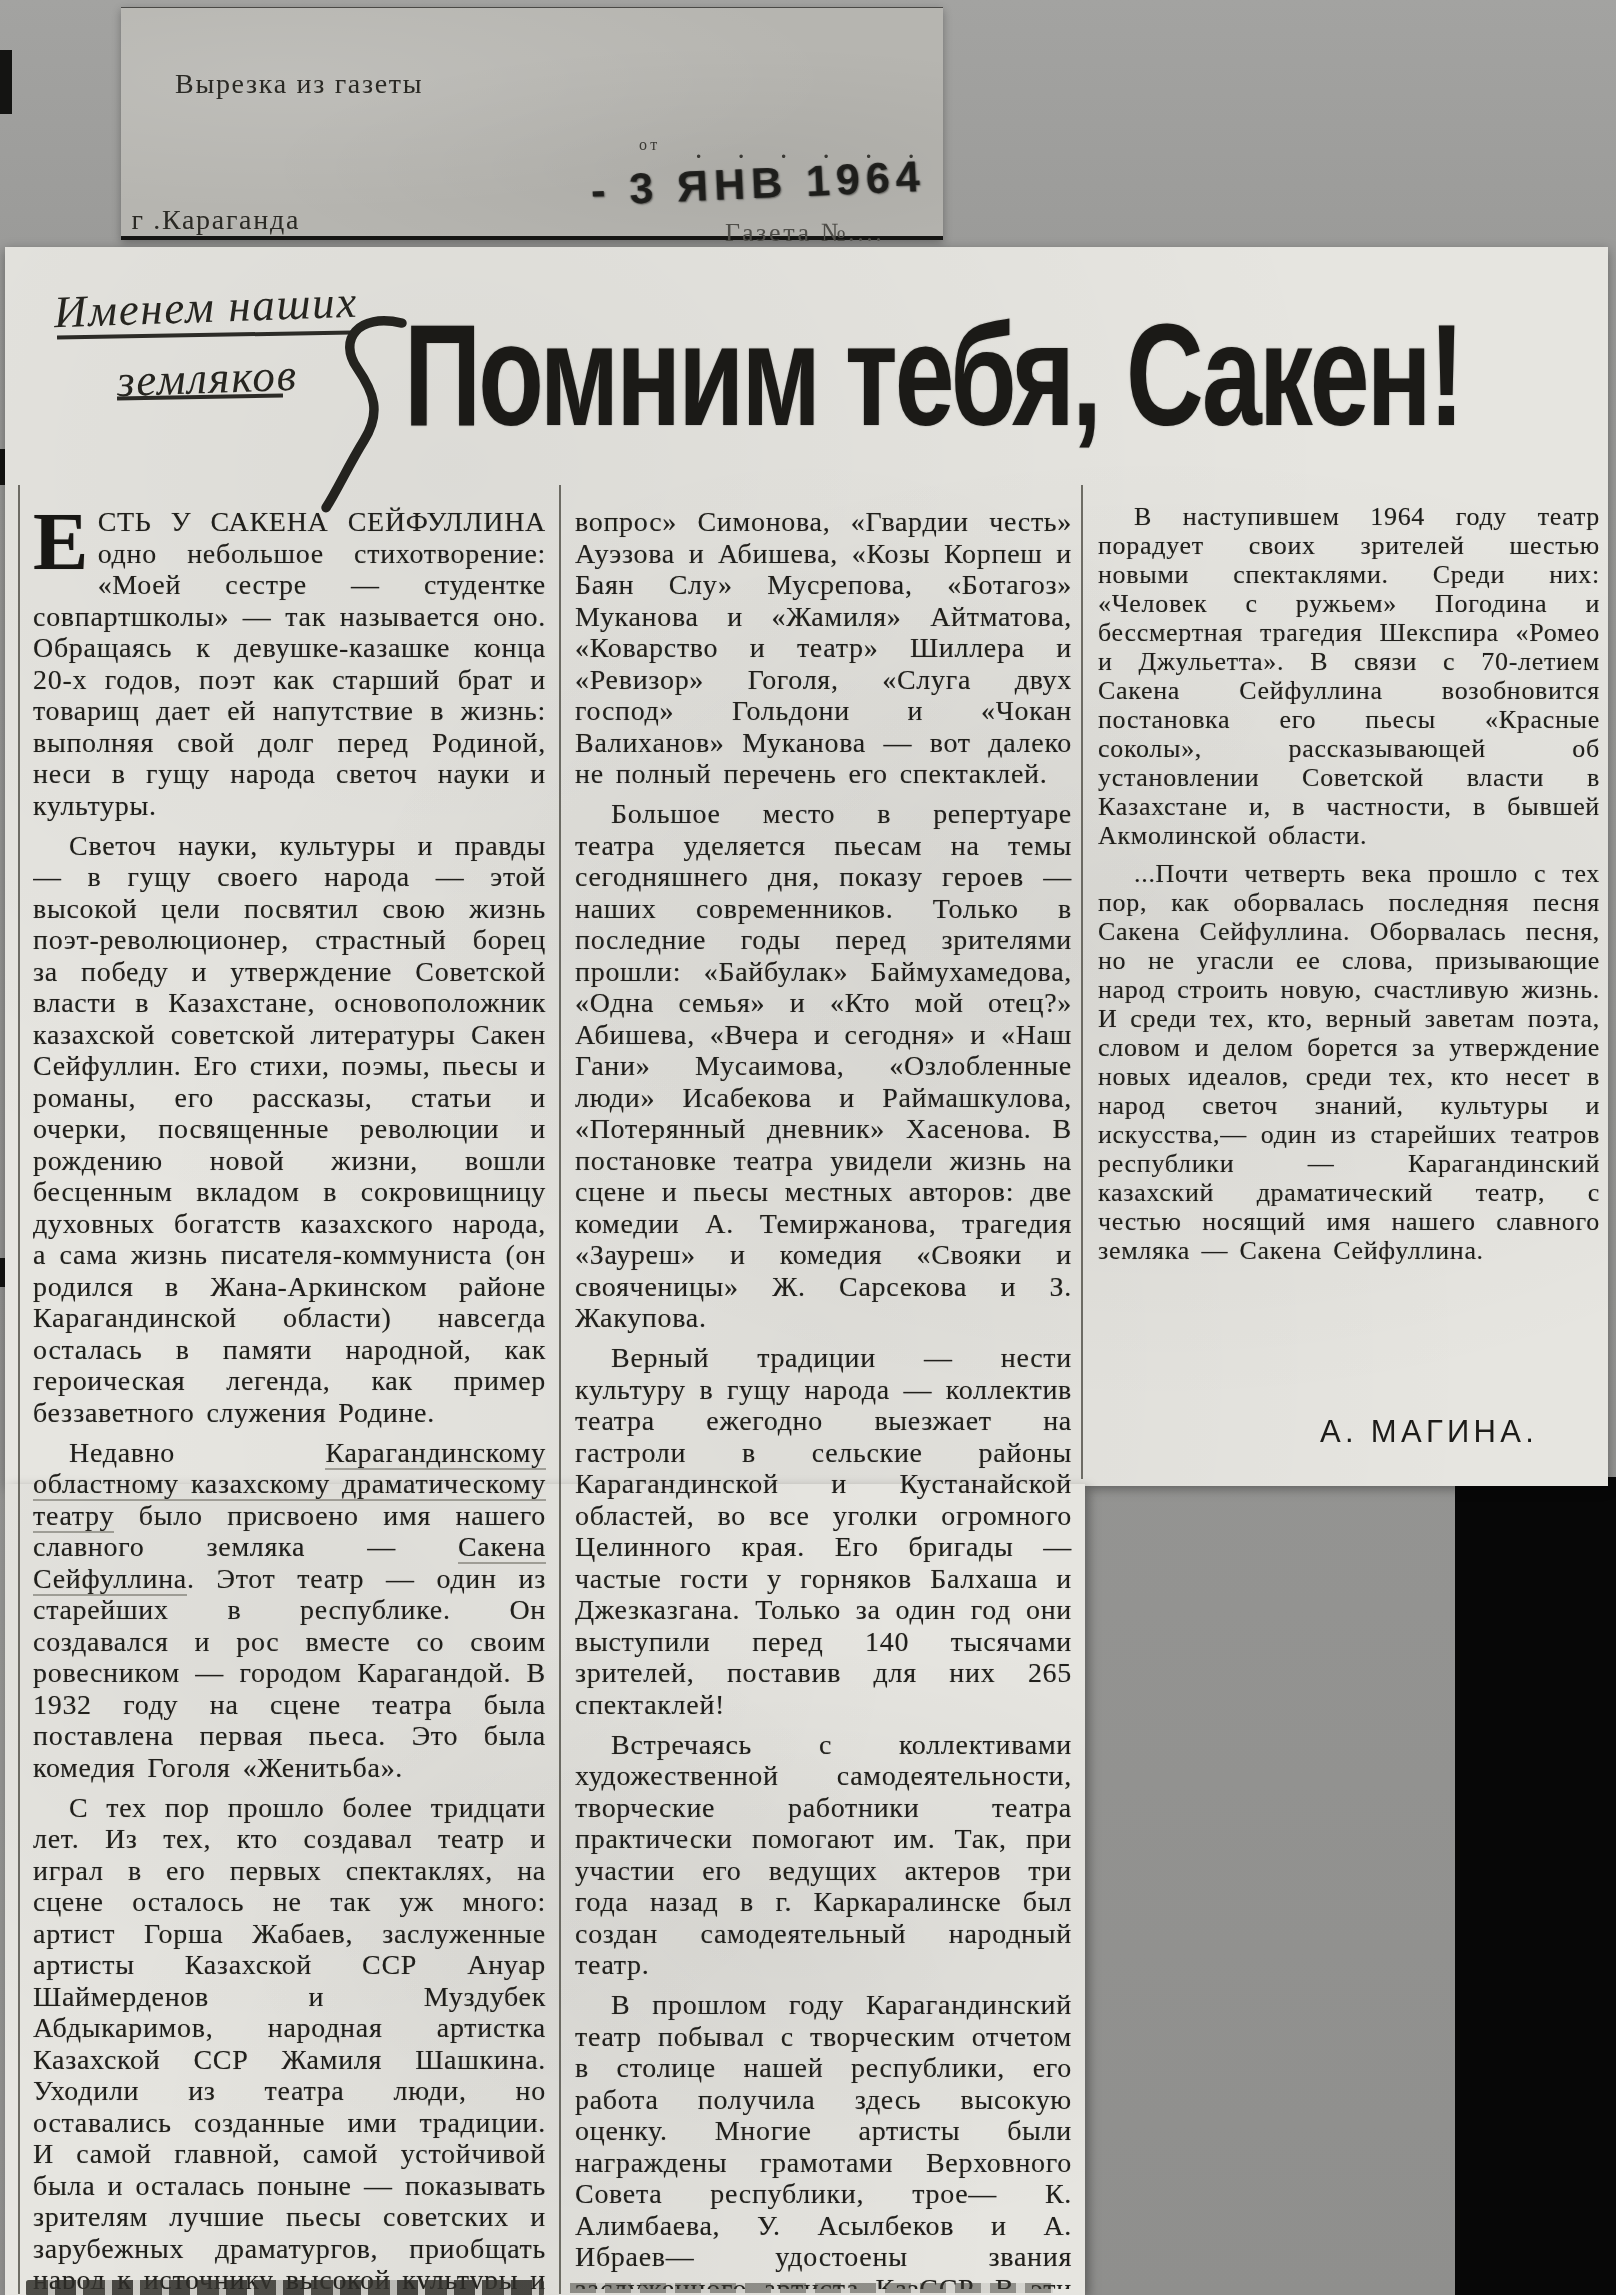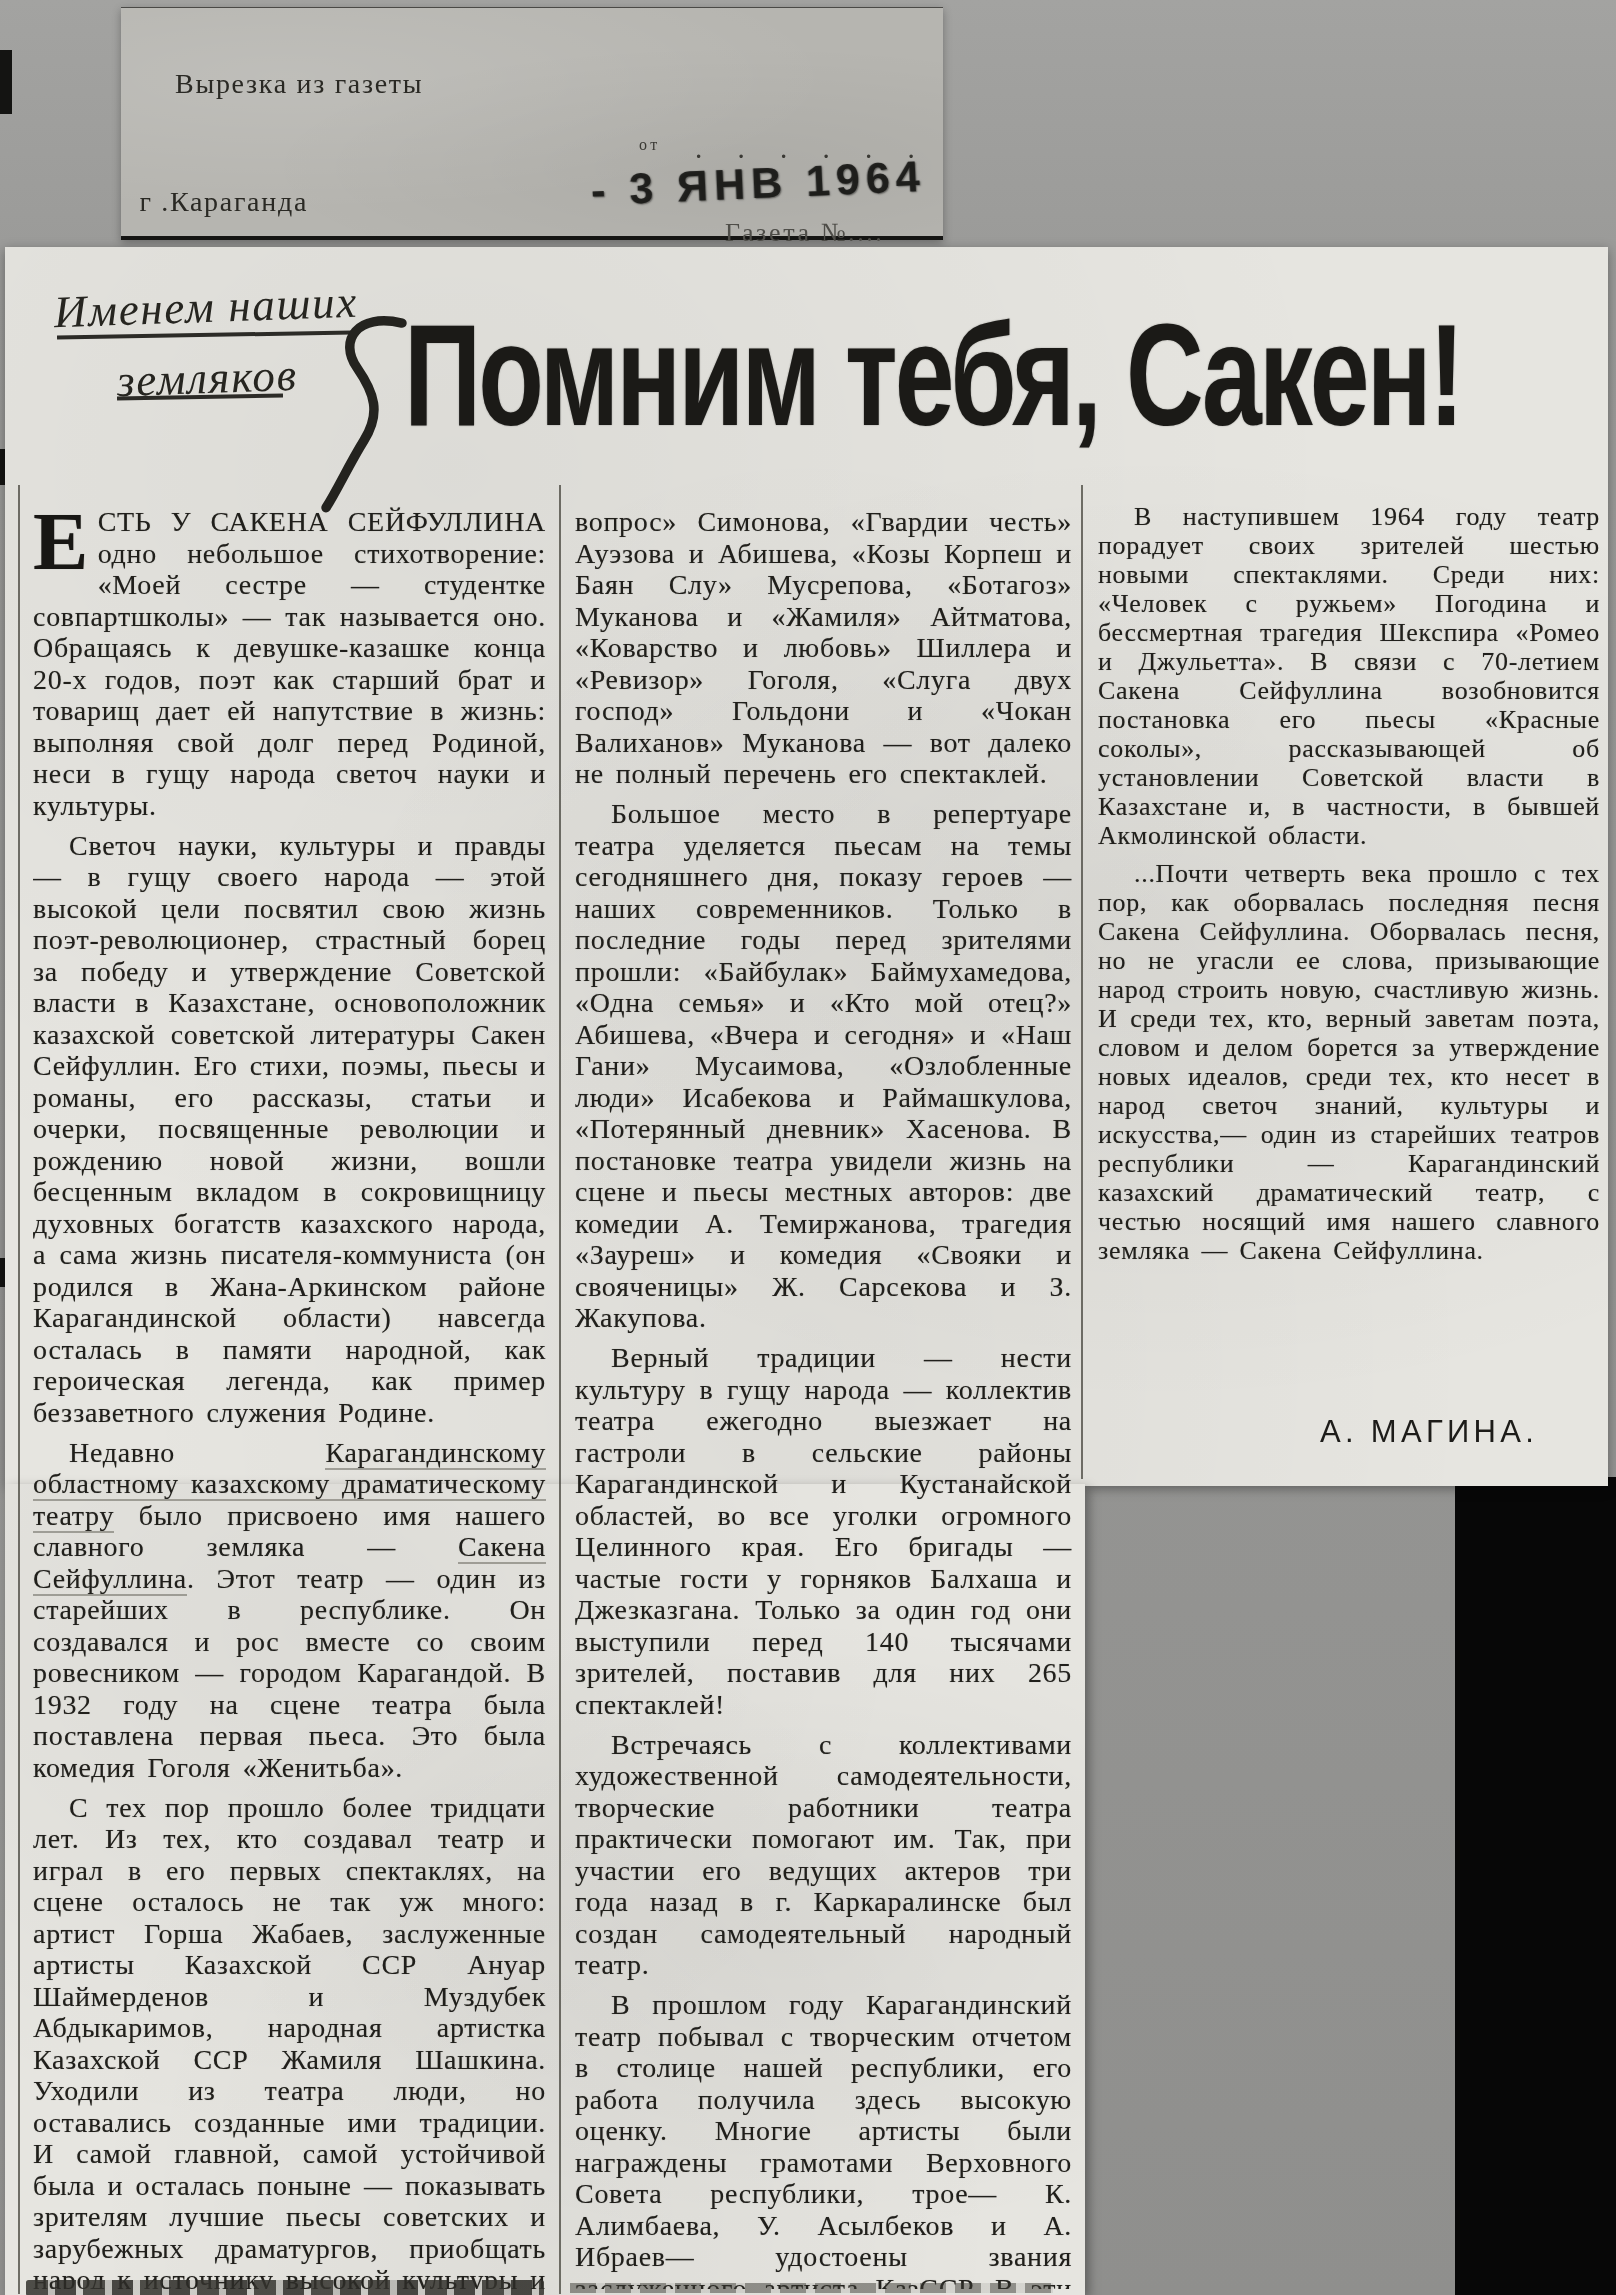--- a/index.html
+++ b/index.html
@@ -25,21 +25,21 @@
   #card-caption{left:54px;top:60px;font-size:28px;letter-spacing:1.7px;color:#2a2924;}
   #masthead{left:449px;top:50px;width:362px;text-align:center;font-weight:bold;font-size:31px;letter-spacing:1.7px;color:#242420;line-height:40px;}
   #card-ot{left:518px;top:128px;font-size:16px;color:#3a3934;letter-spacing:3.5px;}
   #card-dots{left:574px;top:124px;font-size:29px;color:#3a3934;letter-spacing:14px;}
   #stamp{
     left:470px;top:151px;font-family:"Liberation Sans",sans-serif;font-weight:bold;
     font-size:43px;letter-spacing:6px;color:rgba(24,24,22,.88);
     transform:rotate(-2.5deg);text-shadow:0.9px 0.9px 1.7px rgba(30,30,28,.55),-0.9px 0 0.9px rgba(30,30,28,.35);
   }
   #card-gazeta{left:604px;top:179px;font-size:26px;color:#4e4d48;letter-spacing:2.6px;margin-top:31px;}
-  #card-city{left:10.4px;top:178px;font-size:28px;letter-spacing:1.7px;color:#2a2924;margin-left:8px;}
+  #card-city{left:10.4px;top:196px;font-size:28px;letter-spacing:1.7px;color:#2a2924;}
   
   .clip{
     position:absolute;
     background:
       radial-gradient(ellipse at 28% 18%, rgba(0,0,0,.045), transparent 55%),
       radial-gradient(ellipse at 72% 55%, rgba(0,0,0,.055), transparent 50%),
       radial-gradient(ellipse at 50% 90%, rgba(0,0,0,.04), transparent 60%),
       #e6e5e0;
     box-shadow:0 2.6px 10.4px rgba(0,0,0,.35);
   }
@@ -132,21 +132,21 @@
   <div id="vrule1" class="vrule"></div>
   <div id="vrule2" class="vrule"></div>
 
   <div id="col1" class="col">
       <p class="noindent"><span class="dropcap">Е</span><span>СТЬ У САКЕНА СЕЙФУЛЛИНА </span><span>одно небольшое стихотворение: «Моей сестре — студентке совпартшколы» — так называется оно. Обращаясь к девушке-казашке конца 20-х годов, поэт как старший брат и товарищ дает ей напутствие в жизнь: выполняя свой долг перед Родиной, неси в гущу народа светоч науки и культуры.</span></p>
       <p><span>Светоч науки, культуры и правды — в гущу своего народа — этой высокой цели посвятил свою жизнь поэт-революционер, страстный борец за победу и утверждение Советской власти в Казахстане, основоположник казахской советской литературы Сакен Сейфуллин. Его стихи, поэмы, пьесы и романы, его рассказы, статьи и очерки, посвященные революции и рождению новой жизни, вошли бесценным вкладом в сокровищницу духовных богатств казахского народа, а сама жизнь писателя-коммуниста (он родился в Жана-Аркинском районе Карагандинской области) навсегда осталась в памяти народной, как героическая легенда, как пример беззаветного служения Родине.</span></p>
       <p><span>Недавно </span><span class="pencil">Карагандинскому областному казахскому драматическому театру</span><span> было присвоено имя нашего славного земляка — </span><span class="pencil">Сакена Сейфуллина</span><span>. Этот театр — один из старейших в республике. Он создавался и рос вместе со своим ровесником — городом Карагандой. В 1932 году на сцене театра была поставлена первая пьеса. Это была комедия Гоголя «Женитьба».</span></p>
       <p><span>С тех пор прошло более тридцати лет. Из тех, кто создавал театр и играл в его первых спектаклях, на сцене осталось не так уж много: артист Горша Жабаев, заслуженные артисты Казахской ССР Ануар Шаймерденов и Муздубек Абдыкаримов, народная артистка Казахской ССР Жамиля Шашкина. Уходили из театра люди, но оставались созданные ими традиции. И самой главной, самой устойчивой была и осталась поныне — показывать зрителям лучшие пьесы советских и зарубежных драматургов, приобщать народ к источнику высокой культуры и подлинного искусства.</span></p>
     </div>
   <div id="col2" class="col">
-      <p class="noindent"><span>вопрос» Симонова, «Гвардии честь» Ауэзова и Абишева, «Козы Корпеш и Баян Слу» Мусрепова, «Ботагоз» Муканова и «Жамиля» Айтматова, «Коварство и любовь» Шиллера и «Ревизор» Гоголя, «Слуга двух господ» Гольдони и «Чокан Валиханов» Муканова — вот далеко не полный перечень его спектаклей.</span></p>
+      <p class="noindent"><span>вопрос» Симонова, «Гвардии честь» Ауэзова и Абишева, «Козы Корпеш и Баян Слу» Мусрепова, «Ботагоз» Муканова и «Жамиля» Айтматова, «Коварство и театр» Шиллера и «Ревизор» Гоголя, «Слуга двух господ» Гольдони и «Чокан Валиханов» Муканова — вот далеко не полный перечень его спектаклей.</span></p>
       <p><span>Большое место в репертуаре театра уделяется пьесам на темы сегодняшнего дня, показу героев — наших современников. Только в последние годы перед зрителями прошли: «Байбулак» Баймухамедова, «Одна семья» и «Кто мой отец?» Абишева, «Вчера и сегодня» и «Наш Гани» Мусаимова, «Озлобленные люди» Исабекова и Раймашкулова, «Потерянный дневник» Хасенова. В постановке театра увидели жизнь на сцене и пьесы местных авторов: две комедии А. Темиржанова, трагедия «Зауреш» и комедия «Свояки и свояченицы» Ж. Сарсекова и З. Жакупова.</span></p>
       <p><span>Верный традиции — нести культуру в гущу народа — коллектив театра ежегодно выезжает на гастроли в сельские районы Карагандинской и Кустанайской областей, во все уголки огромного Целинного края. Его бригады — частые гости у горняков Балхаша и Джезказгана. Только за один год они выступили перед 140 тысячами зрителей, поставив для них 265 спектаклей!</span></p>
       <p><span>Встречаясь с коллективами художественной самодеятельности, творческие работники театра практически помогают им. Так, при участии его ведущих актеров три года назад в г. Каркаралинске был создан самодеятельный народный театр.</span></p>
       <p><span>В прошлом году Карагандинский театр побывал с творческим отчетом в столице нашей республики, его работа получила здесь высокую оценку. Многие артисты были награждены грамотами Верховного Совета республики, трое— К. Алимбаева, У. Асылбеков и А. Ибраев— удостоены звания заслуженного артиста КазССР. В эти же дни появилась в театре и своя первая народная артистка: это высокое звание было присвоено Жамиле Шашкиной.</span></p>
     </div>
   <div id="col3" class="col">
       <p><span>В наступившем 1964 году театр порадует своих зрителей шестью новыми спектаклями. Среди них: «Человек с ружьем» Погодина и бессмертная трагедия Шекспира «Ромео и Джульетта». В связи с 70-летием Сакена Сейфуллина возобновится постановка его пьесы «Красные соколы», рассказывающей об установлении Советской власти в Казахстане и, в частности, в бывшей Акмолинской области.</span></p>
       <p><span>...Почти четверть века прошло с тех пор, как оборвалась последняя песня Сакена Сейфуллина. Оборвалась песня, но не угасли ее слова, призывающие народ строить новую, счастливую жизнь. И среди тех, кто, верный заветам поэта, словом и делом борется за утверждение новых идеалов, среди тех, кто несет в народ светоч знаний, культуры и искусства,— один из старейших театров республики — Карагандинский казахский драматический театр, с честью носящий имя нашего славного земляка — Сакена Сейфуллина.</span></p>
     </div>
 

